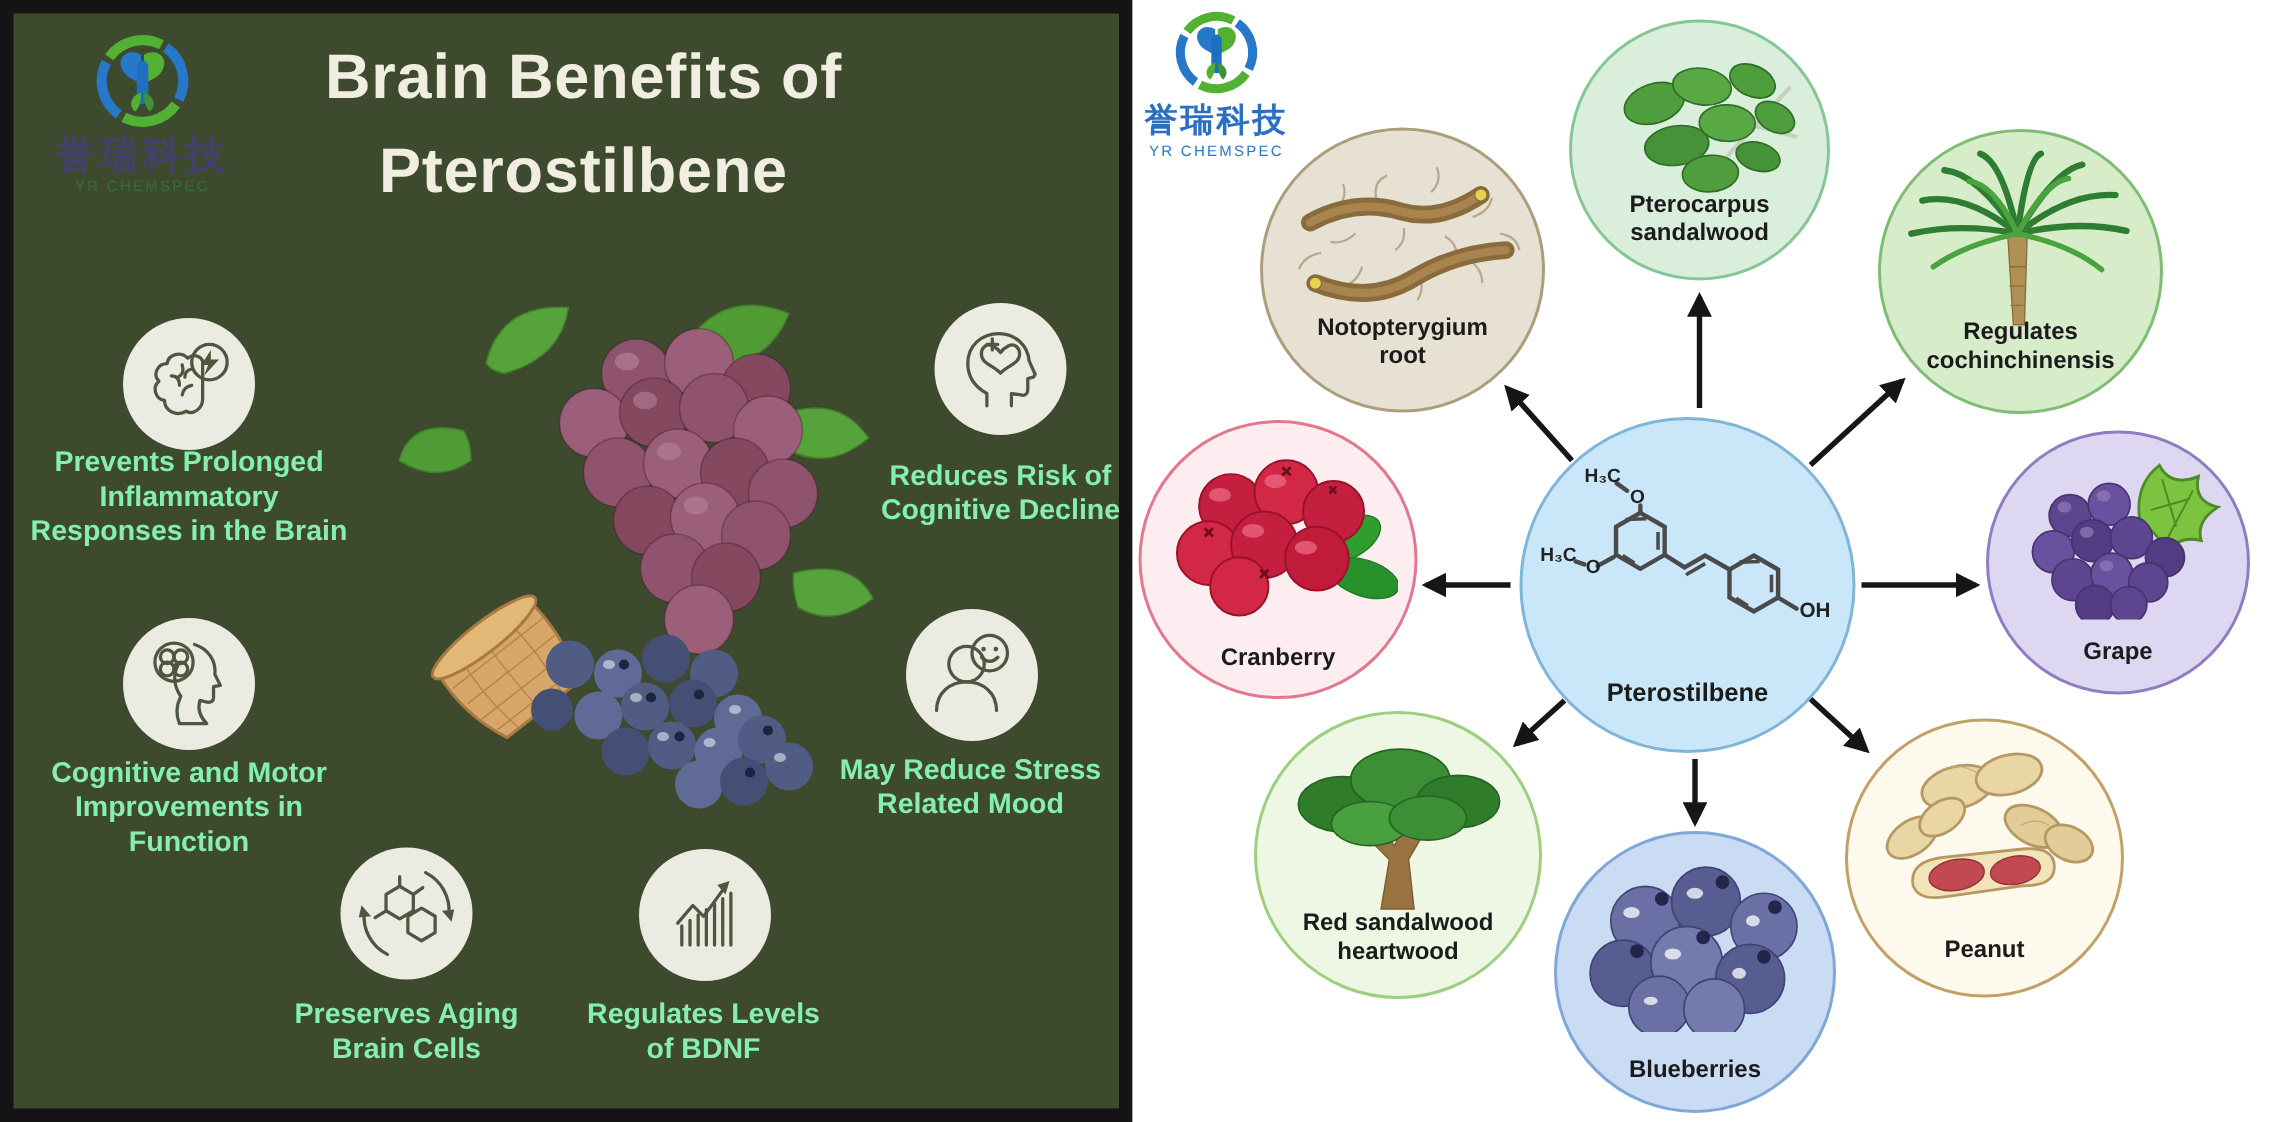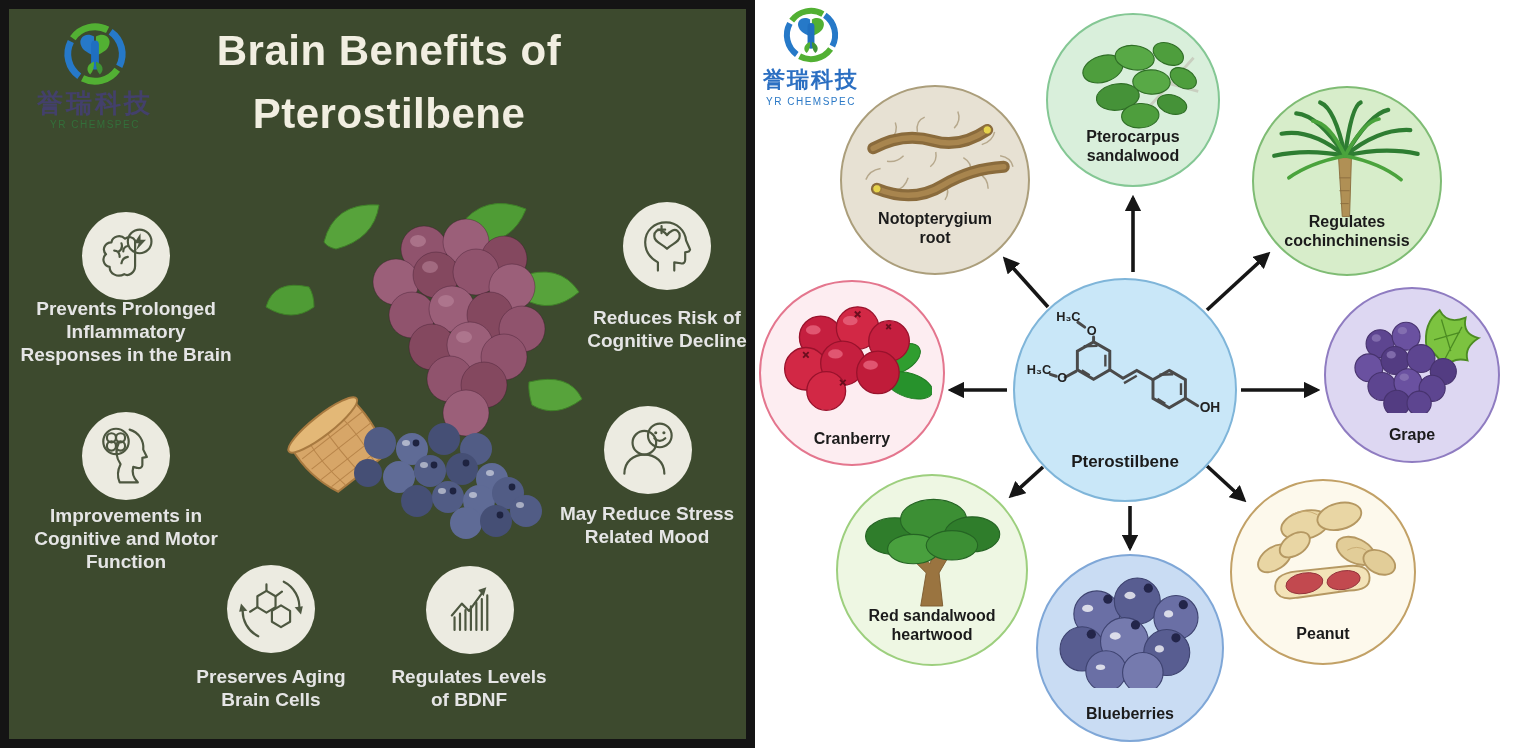--- a/index.html
+++ b/index.html
@@ -22,21 +22,21 @@
   .title { position:absolute; left:150px; top:10px; width:460px; text-align:center;
            color:#f1eee1; font-weight:800; font-size:42px; line-height:63px; letter-spacing:.5px; }
   .title span { display:block; }
 
   .icon-circle { position:absolute; width:88px; height:88px; border-radius:50%;
                  background:#ecebe1; display:flex; align-items:center; justify-content:center; }
   .icon-circle svg { width:80px; height:80px; }
   .ic-stroke { stroke:#4d5740; stroke-width:2.4; fill:none; stroke-linecap:round; stroke-linejoin:round; }
   .ic-fill   { fill:#4d5740; stroke:none; }
 
-  .benefit-label { position:absolute; width:240px; text-align:center; color:#e5e5e5;
+  .benefit-label { position:absolute; width:240px; text-align:center; color:#86efac;
                    font-weight:700; font-size:19px; line-height:23px; }
   .benefit-label span { display:block; }
 
   .ic1 { left:73px;  top:203px; }  .bl1 { left:-3px;  top:288px; }
   .ic2 { left:614px; top:193px; }  .bl2 { left:538px; top:297px; }
   .ic3 { left:73px;  top:403px; }  .bl3 { left:-3px;  top:495px; }
   .ic4 { left:595px; top:397px; }  .bl4 { left:518px; top:493px; }
   .ic5 { left:218px; top:556px; }  .bl5 { left:142px; top:656px; }
   .ic6 { left:417px; top:557px; }  .bl6 { left:340px; top:656px; }
 
@@ -134,22 +134,22 @@
       <svg viewBox="0 0 88 88">
         <circle class="ic-stroke" cx="33" cy="28" r="14"></circle>
         <circle class="ic-stroke" cx="28" cy="24" r="5"></circle>
         <circle class="ic-stroke" cx="38" cy="24" r="5"></circle>
         <circle class="ic-stroke" cx="28" cy="33" r="5"></circle>
         <circle class="ic-stroke" cx="38" cy="33" r="5"></circle>
         <path class="ic-stroke" d="M48,15 c10,3 16,12 15,22 l4,8 -5,1 0,8 c0,3 -3,4 -6,3 l-4,-1 c-2,7 1,13 5,17 l-20,0 c-3,-7 -2,-14 1,-20 c-5,-7 -6,-16 -2,-23"></path>
       </svg>
     </div>
     <div class="benefit-label bl3">
+      <span>Cognitive and Motor</span>
       <span>Improvements in</span>
-      <span>Cognitive and Motor</span>
       <span>Function</span>
     </div>
 
     <div class="icon-circle ic4">
       <svg viewBox="0 0 88 88">
         <circle class="ic-stroke" cx="40" cy="36" r="13"></circle>
         <path class="ic-stroke" d="M18,70 c0,-13 10,-21 22,-21 c12,0 22,8 22,21"></path>
         <circle class="ic-stroke" cx="57" cy="28" r="13" fill="#ecebe1"></circle>
         <circle class="ic-fill" cx="52.5" cy="25" r="1.7"></circle>
         <circle class="ic-fill" cx="61.5" cy="25" r="1.7"></circle>

